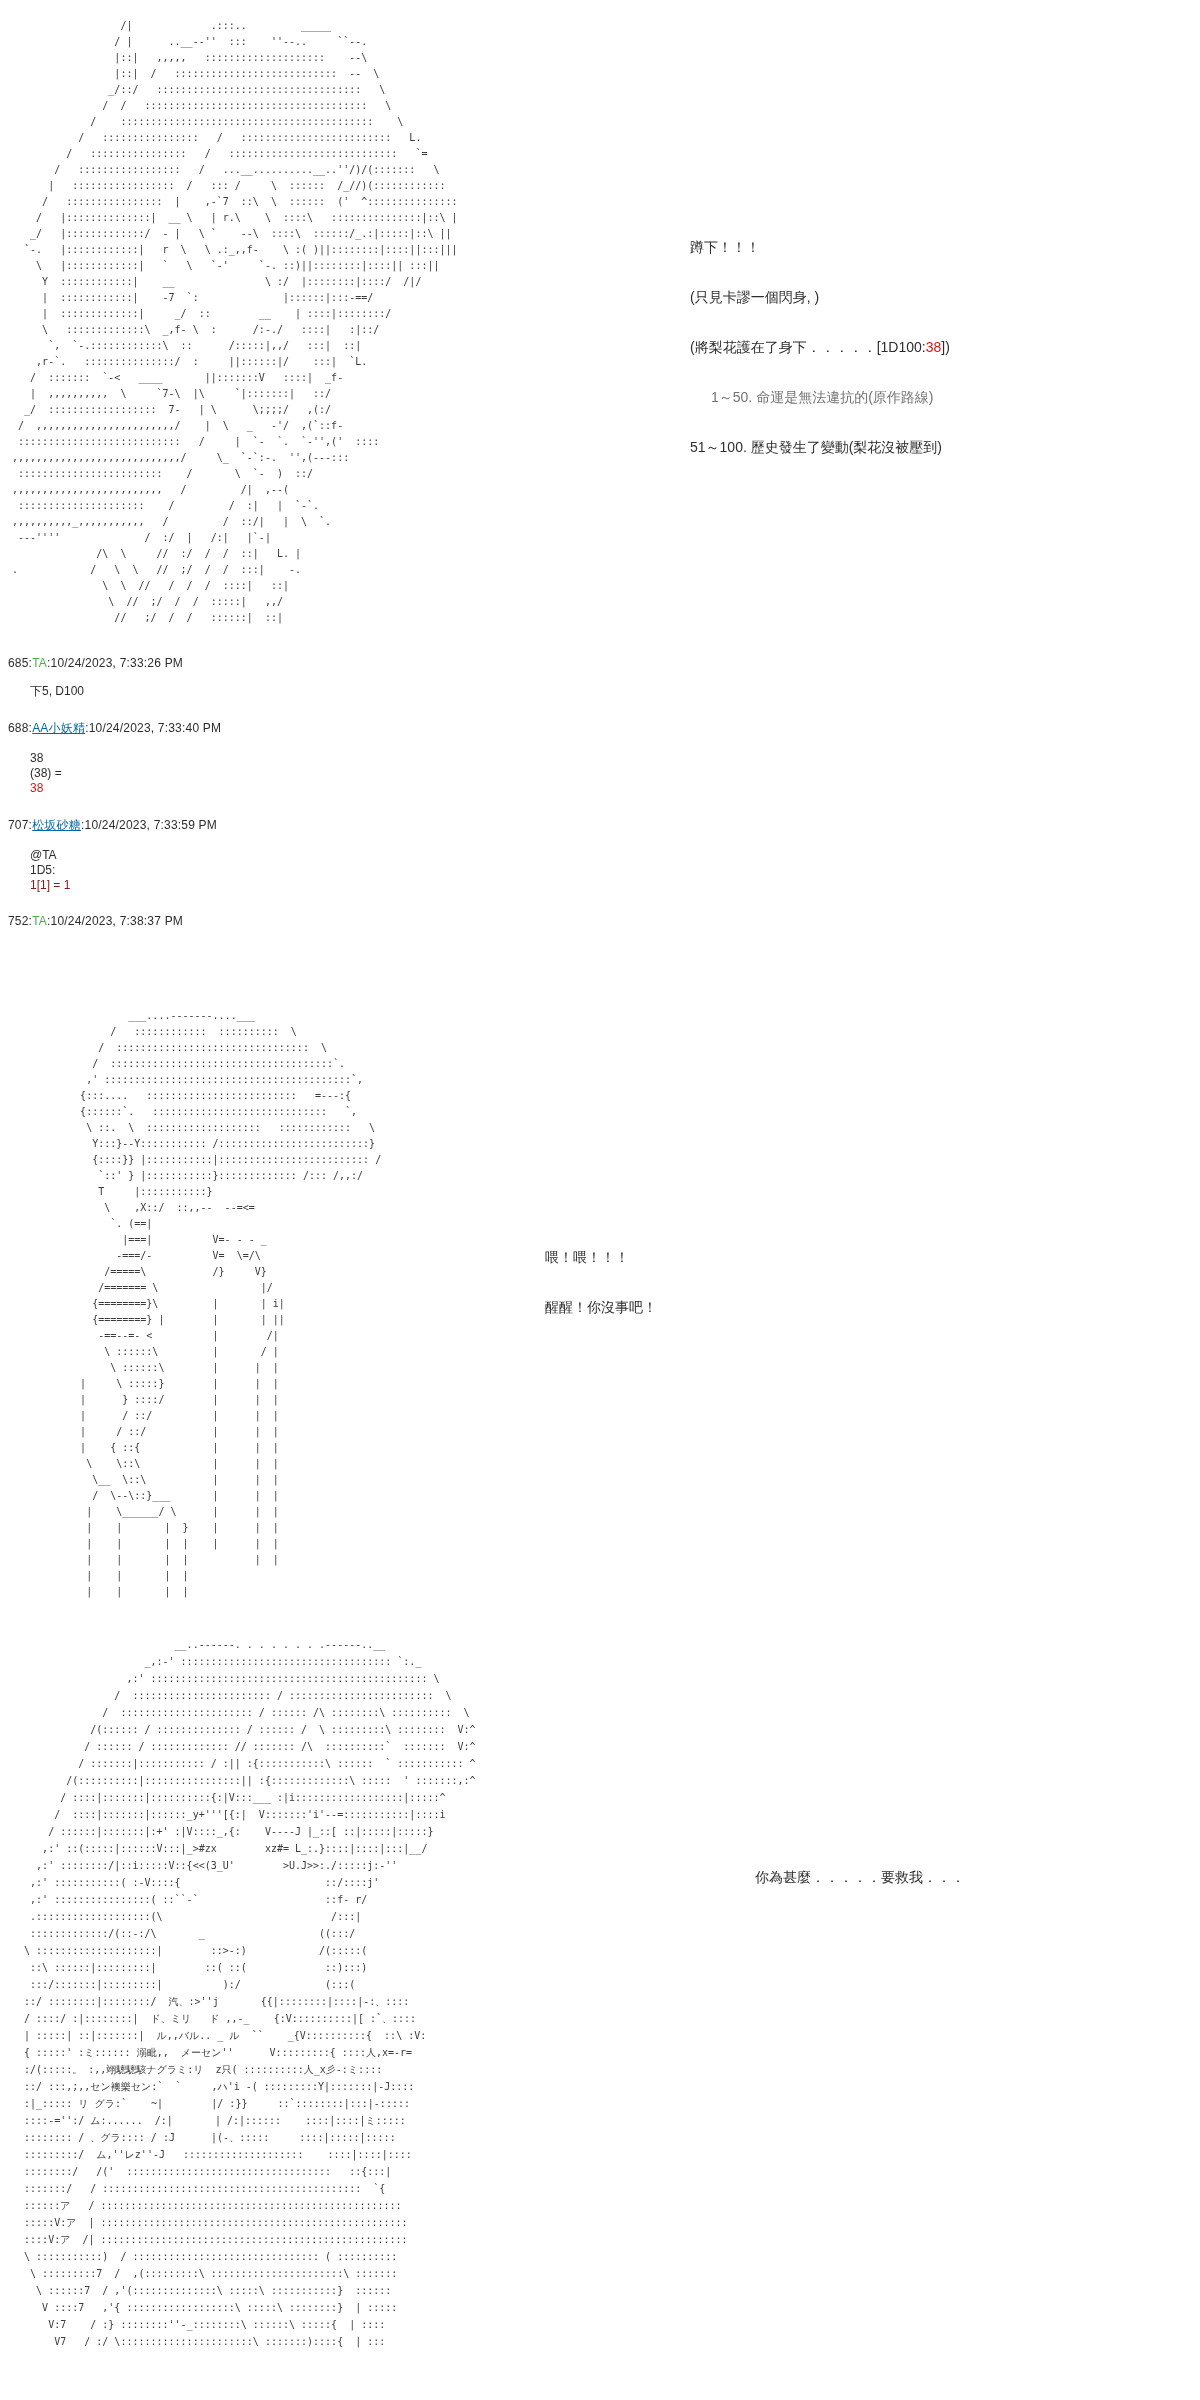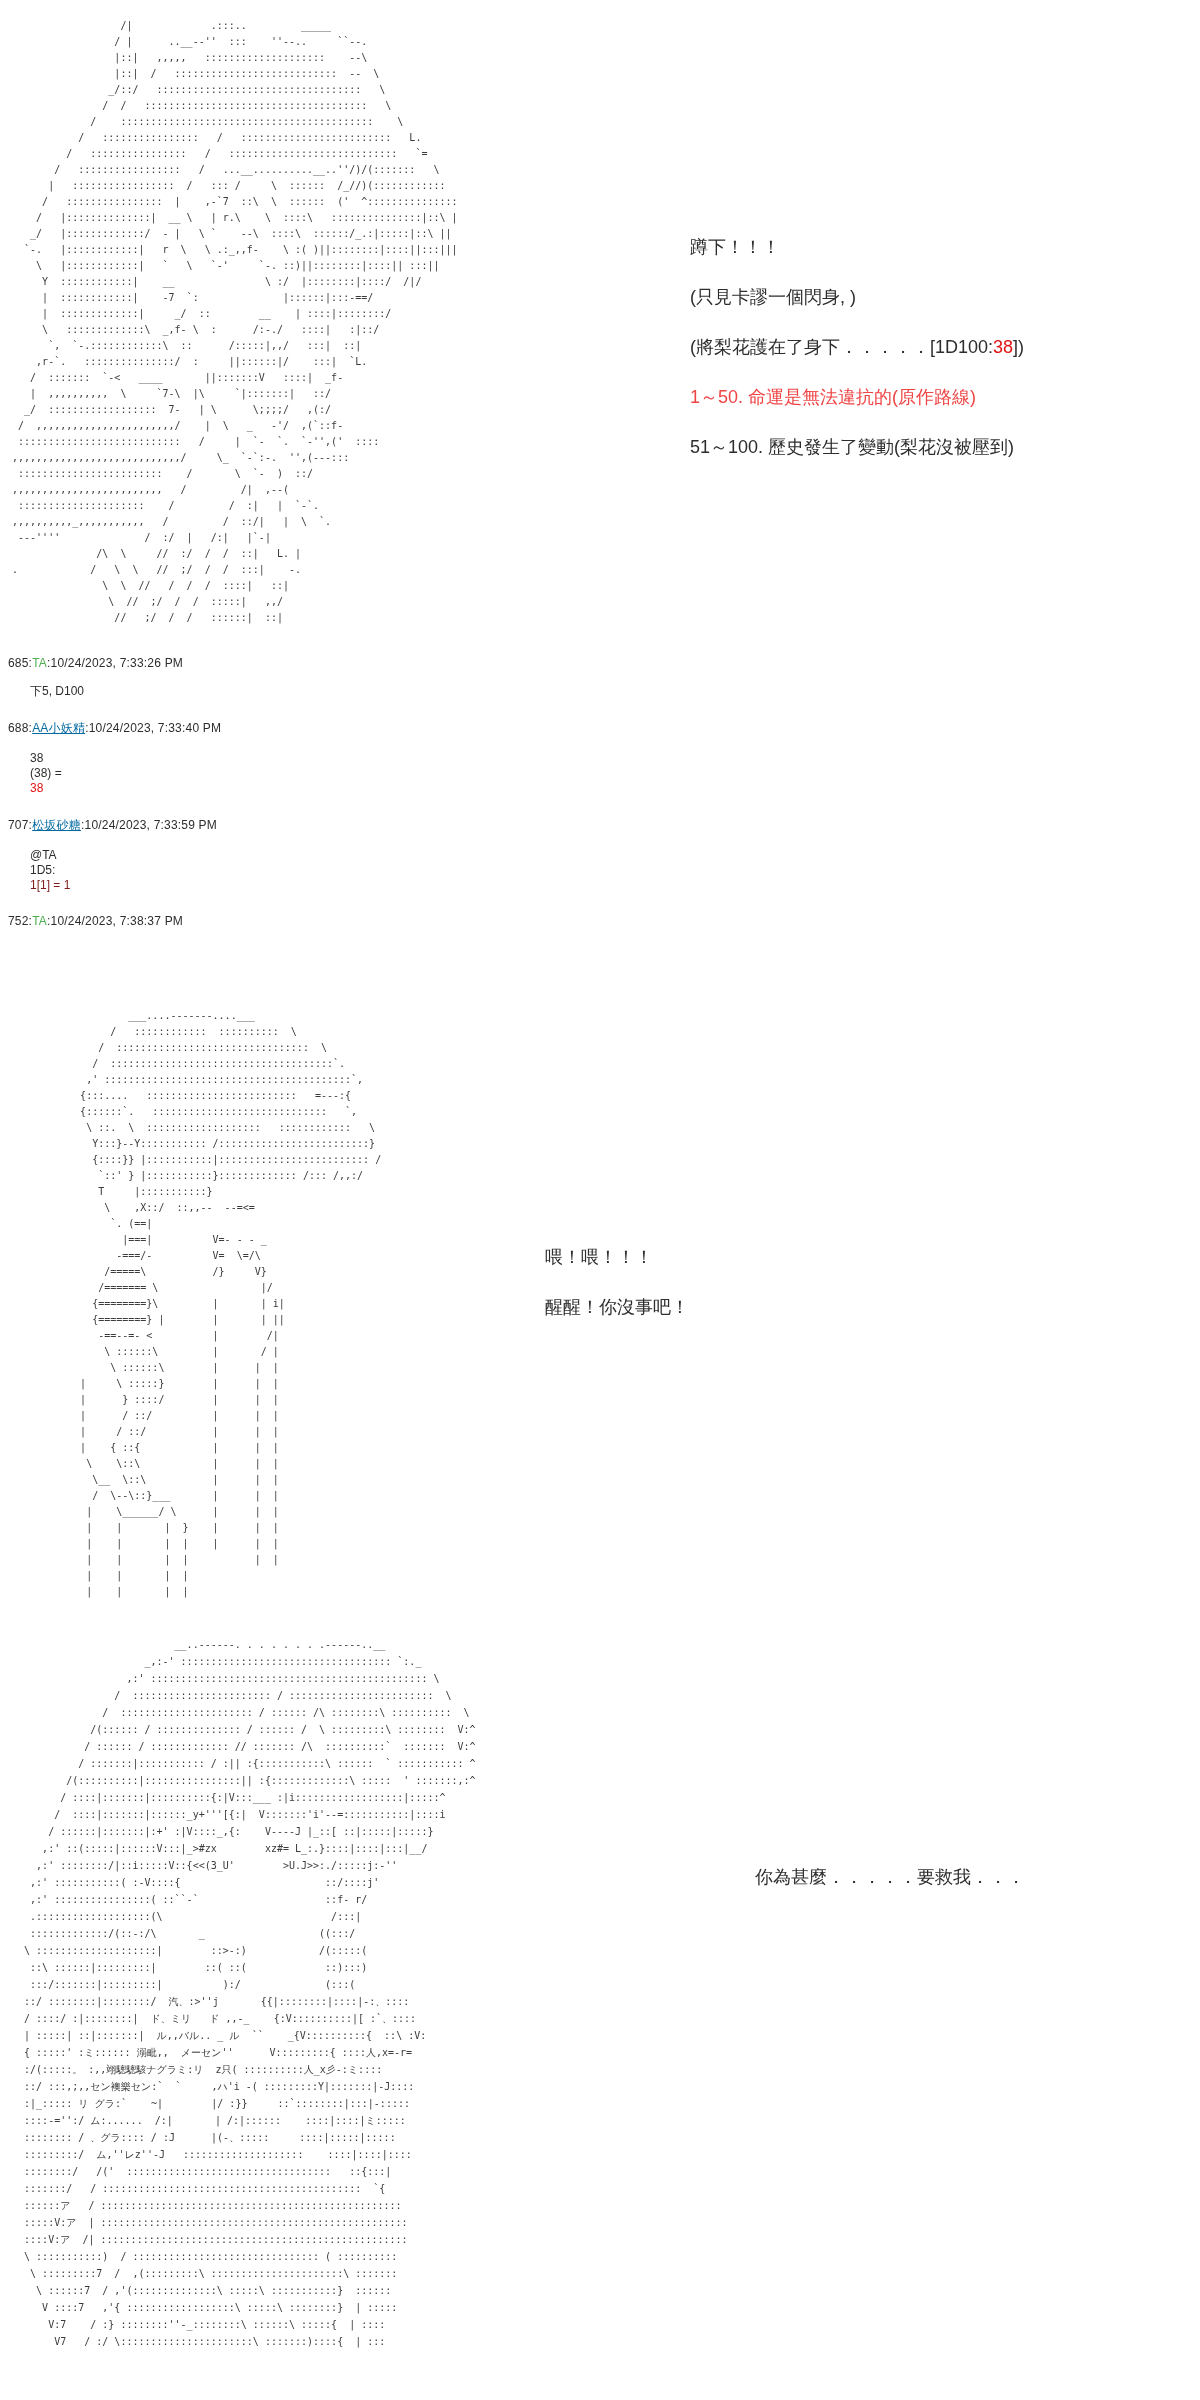--- a/index.html
+++ b/index.html
@@ -10,21 +10,21 @@
   }
   .aa {
     position:absolute;
     font-family:"DejaVu Sans Mono", monospace;
     font-size:10px; line-height:16px; color:#3b3b3b;
     white-space:pre; letter-spacing:0;
   }
   #aa1 { left:6px;  top:18px;  }
   #aa2 { left:44px; top:992px;margin-top:16px; }
   #aa3 { left:6px;  top:1636px; line-height:17px; }
-  .dialogue { position:absolute; font-size:18px; color:#2d2d2d; }
+  .dialogue { position:absolute; font-size:14px; color:#2d2d2d; }
   #dlg1 { left:690px; top:238px; }
   #dlg2 { left:545px; top:1248px; }
   #dlg3 { left:755px; top:1868px; }
   .dlg-line { margin-bottom:31px; line-height:19px; white-space:pre; }
   #posts { position:absolute; left:8px; top:656px; font-size:12px; color:#2d2d2d; }
   .post { margin-bottom:21px; }
   .post-header { margin-bottom:14px; letter-spacing:0.2px; }
   .post-body { padding-left:22px; }
   .post-body .bline { line-height:15px; white-space:pre; }
   .author-green { color:#4cae4c; }
@@ -69,21 +69,21 @@
                /\  \     //  :/  /  /  ::|   L. |
  .            /   \  \   //  ;/  /  /  :::|    -.
                 \  \  //   /  /  /  ::::|   ::|
                  \  //  ;/  /  /  :::::|   ,,/
                   //   ;/  /  /   ::::::|  ::|</pre>
 
 <div id="dlg1" class="dialogue">
     <div class="dlg-line"><span>蹲下！！！</span></div>
     <div class="dlg-line"><span>(只見卡謬一個閃身, )</span></div>
     <div class="dlg-line"><span>(將梨花護在了身下．．．．．[1D100:</span><span style="color: rgb(224, 19, 19);">38</span><span>])</span></div>
-    <div class="dlg-line"><span style="color: #ef4444;">1～50. 命運是無法違抗的(原作路線)</span></div>
+    <div class="dlg-line"><span style="color: #737373; margin-left: 21px;">1～50. 命運是無法違抗的(原作路線)</span></div>
     <div class="dlg-line"><span>51～100. 歷史發生了變動(梨花沒被壓到)</span></div>
   </div>
 
 <div id="posts">
     <div class="post">
       <div class="post-header"><span>685:</span><span class="author-green">TA</span><span>:10/24/2023, 7:33:26 PM</span></div>
       <div class="post-body">
         <div class="bline"><span>下5, D100</span></div>
       </div>
     </div>

